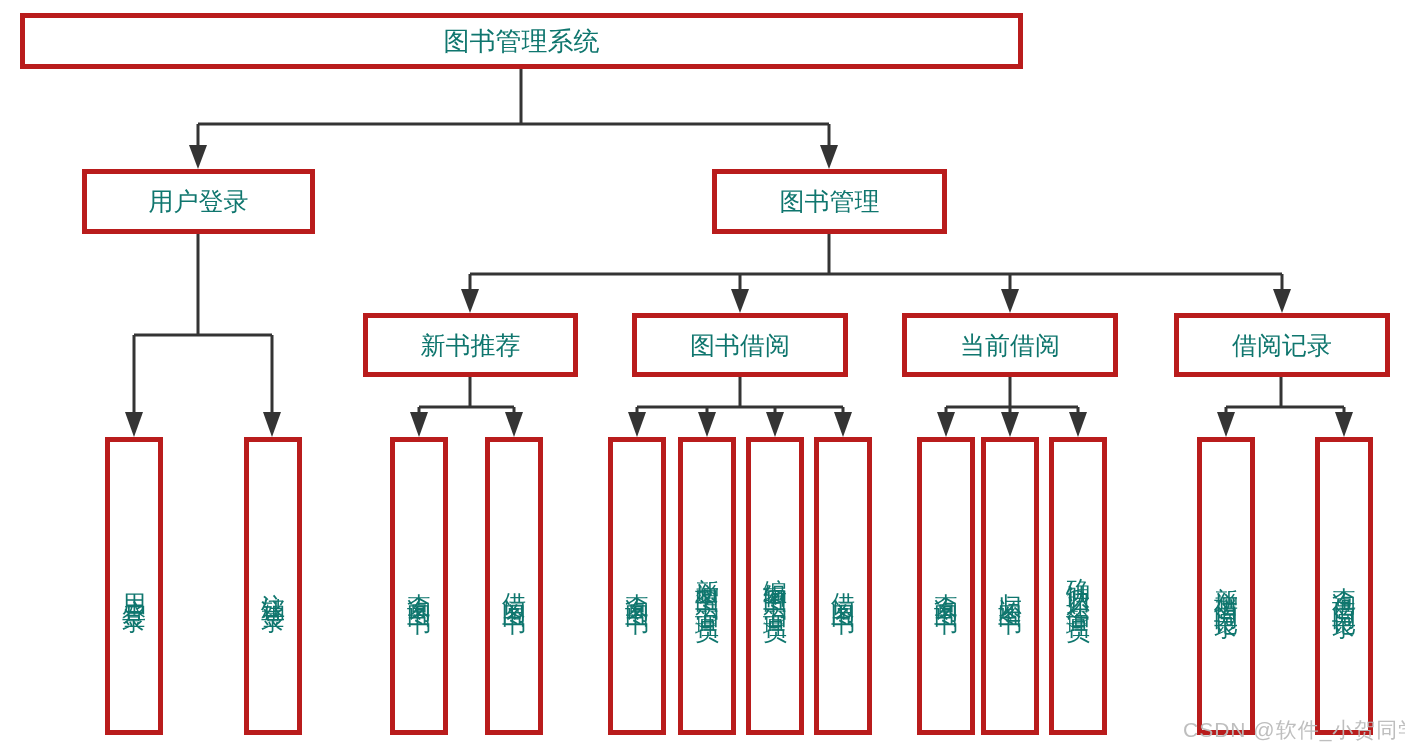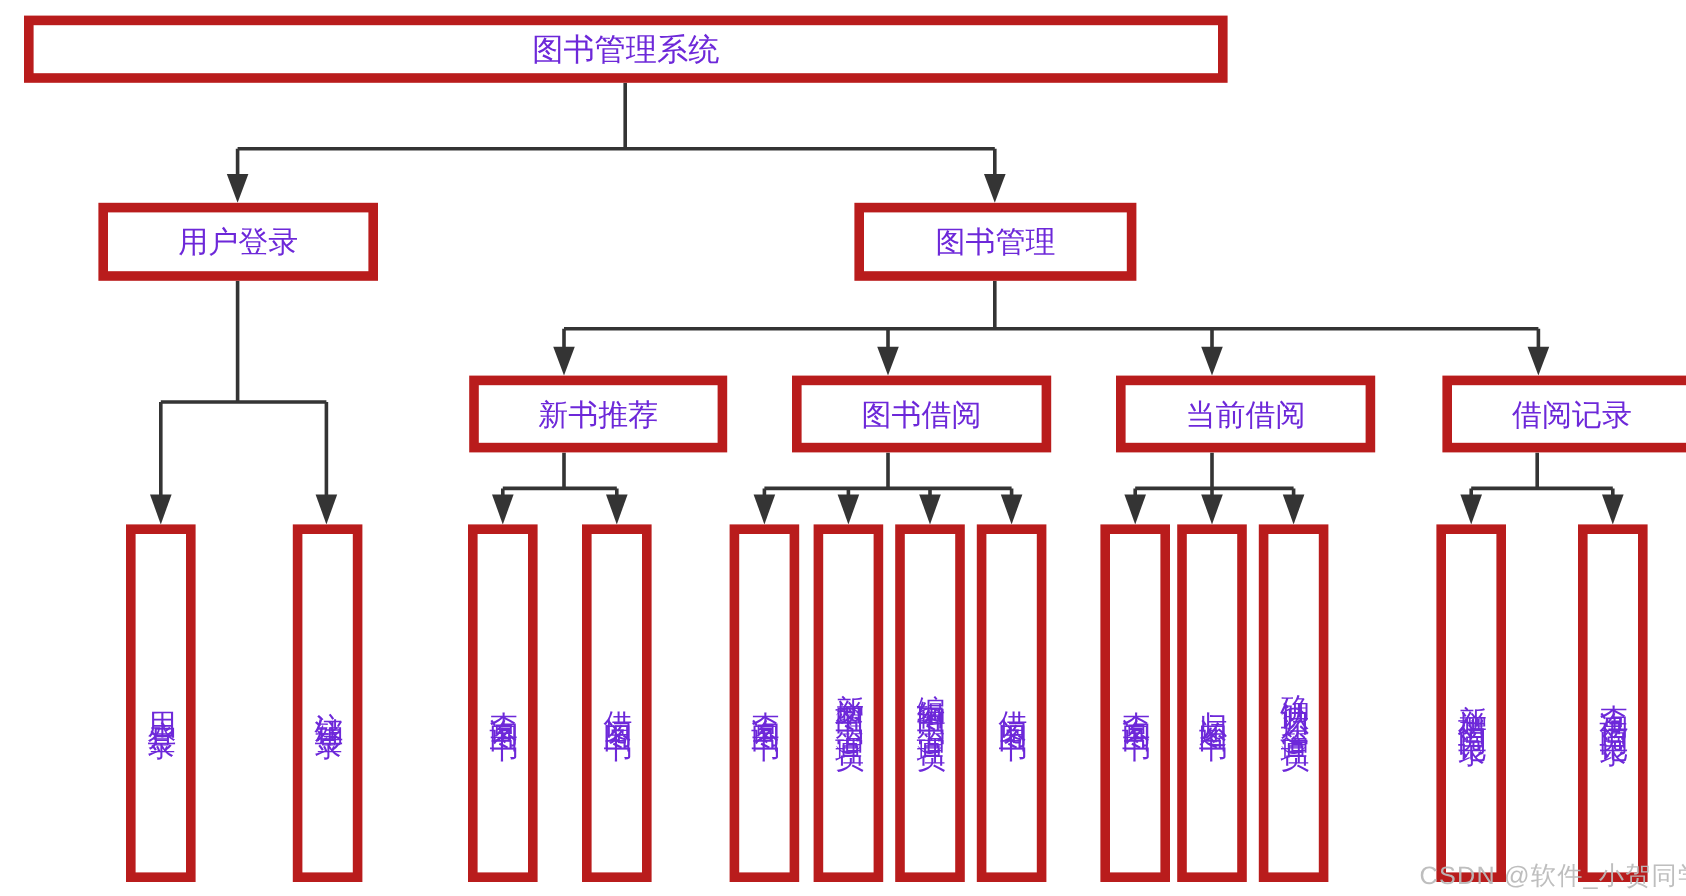--- a/index.html
+++ b/index.html
@@ -6,28 +6,28 @@
   .stage{
     position:relative;
     width:1405px;height:747px;
     background:#ffffff;
     font-family:"Liberation Sans", sans-serif;
     overflow:hidden;
   }
   .wires{position:absolute;left:0;top:0;width:1405px;height:747px;}
   .box{
     position:absolute;box-sizing:border-box;
-    background:#ffffff;border:8px solid #b91c1c;
+    background:#ffffff;border:5px solid #b91c1c;
     display:flex;align-items:center;justify-content:center;
-    color:#6d28d9;text-align:center;
+    color:#0f766e;text-align:center;
   }
   .root{left:20px;top:13px;width:1003px;height:56px;font-size:26px;}
   .l2,.l3{font-size:25px;}
   .l2{top:169px;height:65px;}
-  .l3{top:313px;height:64px;margin-left:28px;}
+  .l3{top:313px;height:64px;}
   .leaf{
     top:437px;width:58px;height:298px;
     font-size:24px;
   }
   .vtext{
     writing-mode:vertical-rl;
     text-orientation:mixed;
     letter-spacing:6px;
     line-height:1;
     white-space:nowrap;

